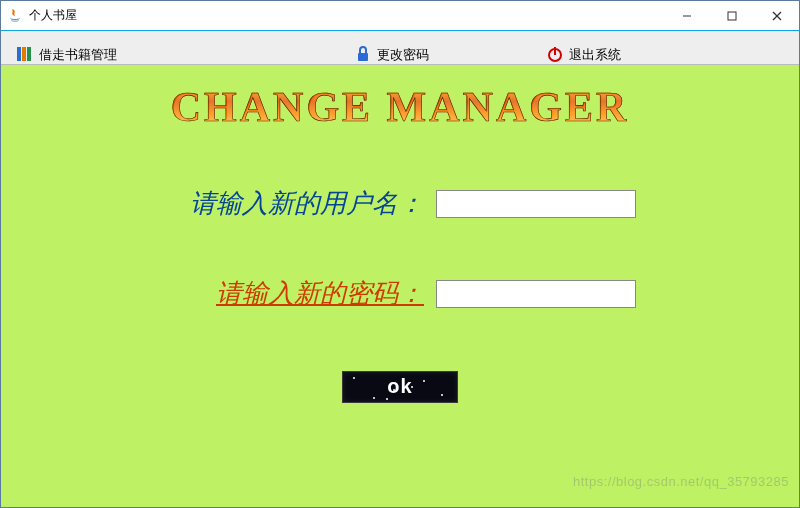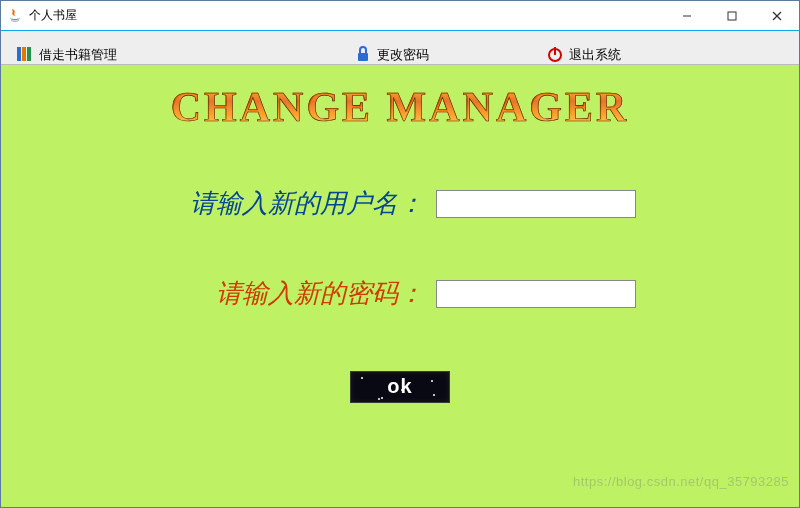--- a/index.html
+++ b/index.html
@@ -87,37 +87,37 @@
     gap: 12px;
   }
   .form-label {
     font-family: "KaiTi", "STKaiti", serif;
     font-size: 26px;
     font-style: italic;
     width: 260px;
     text-align: right;
   }
   .lbl-user { color: #064596; }
-  .lbl-pass { color: #d03a00; }
+  .lbl-pass { color: #d03a00; text-decoration: underline; }
   .form-input {
     width: 200px;
     height: 28px;
     border: 1px solid #888;
     background: #fff;
     padding: 2px 4px;
     font-size: 14px;
   }
   .button-row {
     margin-top: 60px;
     display: flex;
     justify-content: center;
     gap: 120px;
   }
   .dark-btn {
-    width: 100px;
+    width: 116px;
     height: 32px;
     background: #090914;
     color: #fff;
     border: 1px solid #3a3a3a;
     font-family: "Comic Sans MS", cursive, sans-serif;
     font-size: 20px;
     font-weight: bold;
     letter-spacing: 1px;
     position: relative;
     text-align: center;

